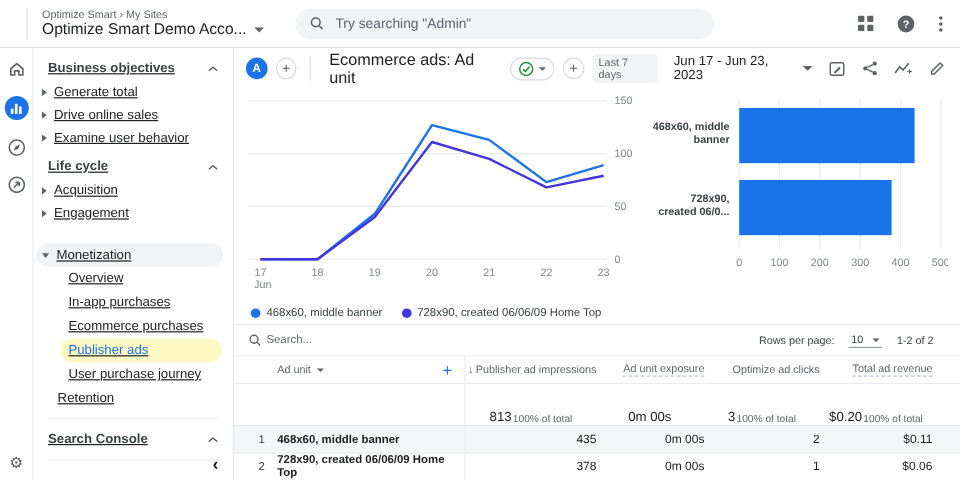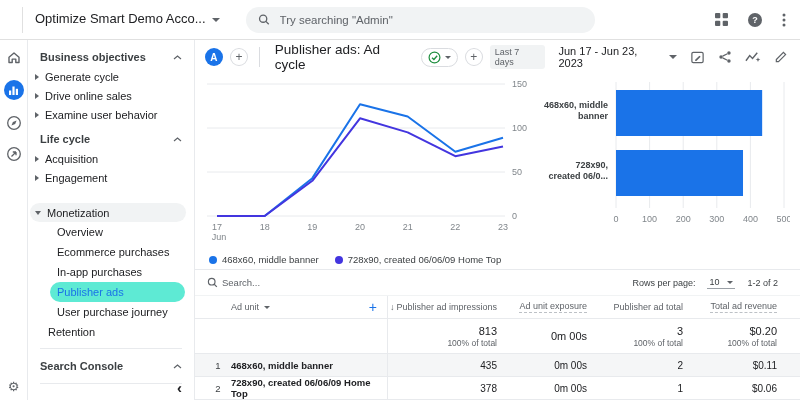--- a/index.html
+++ b/index.html
@@ -31,32 +31,32 @@
 
   
   .body{display:flex;height:360px;}
   .rail{width:28px;border-right:1px solid #e8eaed;display:flex;flex-direction:column;align-items:center;
         padding-top:9px;gap:15px;position:relative;box-sizing:border-box;}
   .rail-active{width:20px;height:20px;border-radius:50%;background:#1a73e8;display:flex;
                align-items:center;justify-content:center;}
   .rail-gear{position:absolute;bottom:6px;font-size:13px;color:#5f6368;cursor:pointer;}
 
   .sidebar{width:167px;border-right:1px solid #e8eaed;box-sizing:border-box;padding-top:7px;
-           font-size:11px;position:relative;}
+           font-size:11px;position:relative;text-decoration:underline;}
   .sec-header{display:flex;align-items:center;justify-content:space-between;padding:4px 12px 4px 12px;
               color:#3c4043;font-weight:700;font-size:11px;cursor:pointer;}
   .nav-item{display:flex;align-items:center;height:19px;padding-left:7px;cursor:pointer;color:#202124;}
   .tri-r{width:0;height:0;border-top:3px solid transparent;border-bottom:3px solid transparent;
          border-left:4px solid #5f6368;margin-right:6px;flex:0 0 auto;}
   .tri-d{width:0;height:0;border-left:3px solid transparent;border-right:3px solid transparent;
          border-top:4px solid #5f6368;margin-right:6px;flex:0 0 auto;}
   .no-arrow{padding-left:20px;}
   .pill-gray{background:#f1f3f4;border-radius:12px;margin:16px 8px 0 2px;padding-left:5px;}
   .child{padding-left:29px;height:20px;display:flex;align-items:center;cursor:pointer;}
-  .child-selected{background:#5eead4;color:#1a73e8;border-radius:12px;margin:0 9px 0 22px;padding-left:7px;}
+  .child-selected{background:#fef9c3;color:#1a73e8;border-radius:12px;margin:0 9px 0 22px;padding-left:7px;}
   .side-divider{height:1px;background:#e8eaed;margin:7px 12px;}
   .collapse-btn{position:absolute;right:12px;bottom:4px;font-size:15px;font-weight:700;color:#202124;cursor:pointer;}
 
   
   .main{flex:1;display:flex;flex-direction:column;overflow:hidden;}
   .report-header{height:34px;display:flex;align-items:center;padding:0 12px 0 10px;gap:7px;flex:0 0 auto;}
   .chip-a{width:18px;height:18px;border-radius:50%;background:#1a73e8;color:#fff;font-size:10px;
           font-weight:700;display:flex;align-items:center;justify-content:center;}
   .chip-plus{width:18px;height:18px;border-radius:50%;border:1px solid #dadce0;color:#5f6368;font-size:12px;
              display:flex;align-items:center;justify-content:center;box-sizing:border-box;cursor:pointer;}
@@ -90,36 +90,41 @@
   .cell{display:flex;align-items:center;}
   .metric{justify-content:flex-end;text-align:right;}
   .vdiv{border-left:1px solid #e8eaed;}
   .thead{height:22px;border-bottom:1px solid #e8eaed;color:#5f6368;font-size:9px;}
   .thead .dim-head{display:flex;align-items:center;justify-content:space-between;padding-right:10px;}
   .dim-label{display:flex;align-items:center;gap:5px;cursor:pointer;}
   .add-col{color:#1a73e8;font-size:14px;font-weight:400;cursor:pointer;line-height:1;}
   .sort-arrow{font-size:9px;margin-right:2px;}
   .dashed{border-bottom:1px dashed #bdc1c6;padding-bottom:1px;}
   .totals{height:34px;border-bottom:1px solid #e8eaed;}
-  .totals .metric{flex-direction:column;align-items:flex-end;justify-content:center;gap:1px;}
+  .totals .metric{flex-direction:row;align-items:flex-end;justify-content:center;gap:1px;}
   .tot-val{font-size:11px;color:#202124;}
   .tot-sub{font-size:8.5px;color:#5f6368;}
   .drow{height:22px;border-bottom:1px solid #e8eaed;font-size:10px;color:#202124;}
   .drow .idx{color:#3c4043;justify-content:center;font-size:9.5px;}
   .row-alt{background:#f5f6f7;}
   .dim-name{font-weight:700;font-size:9.5px;}
 </style>
 </head>
 <body>
 
 <div class="app">
 
   <header class="topbar">
     <div class="tb-divider"></div>
     <div class="crumb-block">
+      <div class="crumb">
+        <span>Optimize Smart</span>
+        <span>›</span>
+        <span>My Sites</span>
+      </div>
       <div class="account">
         <span>Optimize Smart Demo Acco...</span>
         <span class="caret-down"></span>
       </div>
     </div>
     <div class="search-pill">
       <svg width="13" height="13" viewBox="0 0 14 14">
         <circle cx="6" cy="6" r="4.2" fill="none" stroke="#5f6368" stroke-width="1.5"></circle>
         <line x1="9.2" y1="9.2" x2="12.5" y2="12.5" stroke="#5f6368" stroke-width="1.5"></line>
       </svg>
@@ -167,21 +172,21 @@
 
     <aside class="sidebar">
       <div class="sec-header">
         <span>Business objectives</span>
         <svg width="9" height="5" viewBox="0 0 9 5">
           <polyline points="1,4 4.5,1 8,4" fill="none" stroke="#5f6368" stroke-width="1.2"></polyline>
         </svg>
       </div>
       <div class="nav-item">
         <span class="tri-r"></span>
-        <span>Generate cycle</span>
+        <span>Generate total</span>
       </div>
       <div class="nav-item">
         <span class="tri-r"></span>
         <span>Drive online sales</span>
       </div>
       <div class="nav-item">
         <span class="tri-r"></span>
         <span>Examine user behavior</span>
       </div>
 
@@ -200,24 +205,24 @@
         <span>Engagement</span>
       </div>
       <div class="nav-item pill-gray">
         <span class="tri-d"></span>
         <span>Monetization</span>
       </div>
       <div class="child">
         <span>Overview</span>
       </div>
       <div class="child">
+        <span>In-app purchases</span>
+      </div>
+      <div class="child">
         <span>Ecommerce purchases</span>
-      </div>
-      <div class="child">
-        <span>In-app purchases</span>
       </div>
       <div class="child child-selected">
         <span>Publisher ads</span>
       </div>
       <div class="child">
         <span>User purchase journey</span>
       </div>
       <div class="nav-item no-arrow">
         <span>Retention</span>
       </div>
@@ -232,21 +237,21 @@
       <div class="side-divider"></div>
       <div class="collapse-btn">‹</div>
     </aside>
 
     <main class="main">
 
       <div class="report-header">
         <span class="chip-a">A</span>
         <span class="chip-plus">+</span>
         <span class="rh-divider"></span>
-        <span class="report-title">Publisher ads: Ad cycle</span>
+        <span class="report-title">Ecommerce ads: Ad unit</span>
         <span class="check-pill">
           <svg width="13" height="13" viewBox="0 0 13 13">
             <circle cx="6.5" cy="6.5" r="5.4" fill="none" stroke="#1e8e3e" stroke-width="1.2"></circle>
             <polyline points="4,6.8 5.9,8.5 9.2,4.7" fill="none" stroke="#1e8e3e" stroke-width="1.3"></polyline>
           </svg>
           <span class="caret-down" style="border-top-color:#5f6368;border-left-width:3px;border-right-width:3px;border-top-width:3.5px;"></span>
         </span>
         <span class="chip-plus">+</span>
 
         <div class="rh-right">
@@ -368,21 +373,21 @@
             <span class="add-col">+</span>
           </div>
           <div class="cell metric vdiv">
             <span class="sort-arrow">↓</span>
             <span>Publisher ad impressions</span>
           </div>
           <div class="cell metric">
             <span class="dashed">Ad unit exposure</span>
           </div>
           <div class="cell metric">
-            <span>Publisher ad total</span>
+            <span>Optimize ad clicks</span>
           </div>
           <div class="cell metric">
             <span class="dashed">Total ad revenue</span>
           </div>
         </div>
 
         <div class="trow totals">
           <div class="cell"></div>
           <div class="cell"></div>
           <div class="cell metric vdiv">

